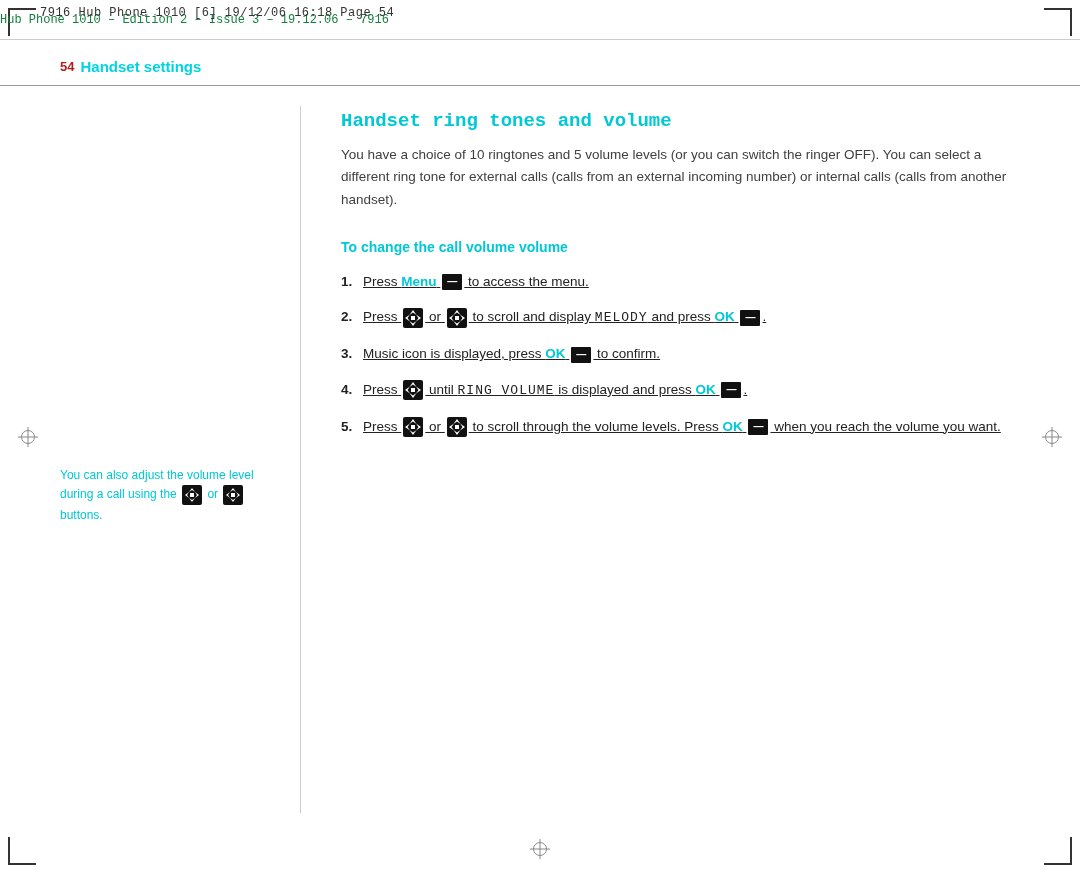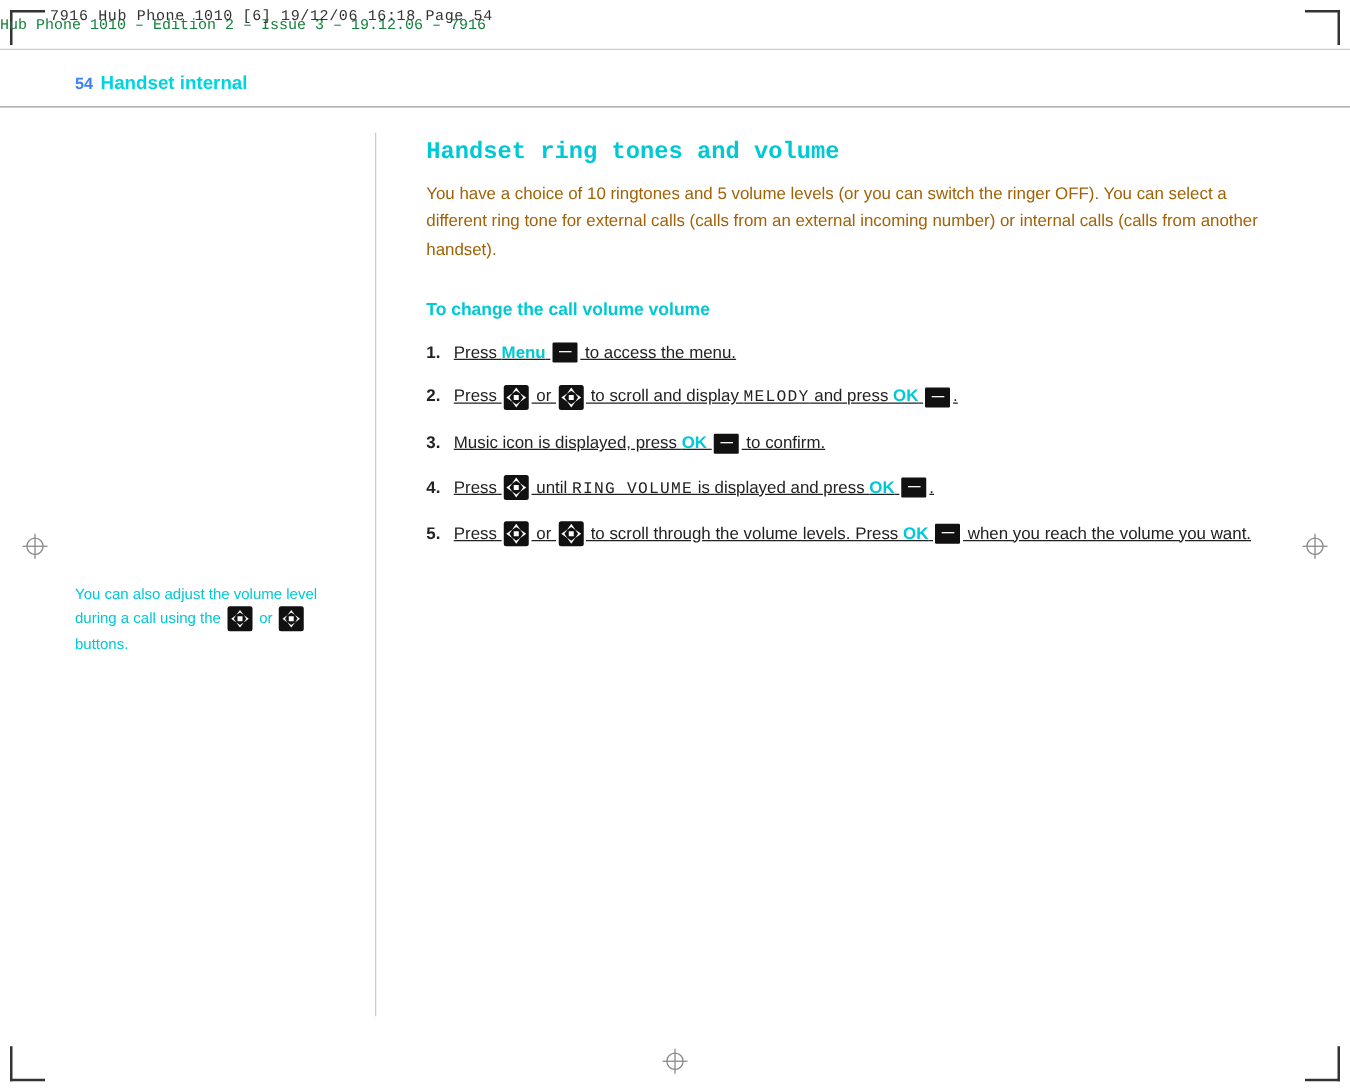--- a/index.html
+++ b/index.html
@@ -67,21 +67,21 @@
     }
 
     
     .section-header {
       padding: 18px 60px 10px 60px;
       border-bottom: 1px solid #999;
       display: flex;
       align-items: center;
     }
     .page-num {
-      color: #3b82f6;
+      color: #b91c1c;
       font-weight: bold;
       font-size: 13px;
       margin-right: 6px;
     }
     .section-title {
       color: #00d4e0;
       font-weight: bold;
       font-size: 15px;
     }
 
@@ -117,21 +117,21 @@
       color: #00c8d4;
       font-weight: bold;
       font-size: 19px;
       margin-bottom: 12px;
       font-family: Liberation Mono, monospace;
     }
 
     .intro-text {
       font-size: 13.5px;
       line-height: 1.65;
-      color: #a16207;
+      color: #404040;
       margin-bottom: 28px;
     }
 
     .subsection-title2 {
       color: #00c8d4;
       font-weight: bold;
       font-size: 14px;
       margin-bottom: 16px;
     }
 
@@ -263,21 +263,21 @@
 
 <div class="page-header">
   <div class="header-left">7916  Hub Phone  1010  [6]   19/12/06   16:18   Page  54</div>
   <div class="header-center">Hub Phone 1010 – Edition 2 – Issue 3 – 19.12.06 – 7916</div>
 </div>
 
 <div class="page-content">
 
   <div class="section-header">
     <span class="page-num">54</span>
-    <span class="section-title">Handset internal</span>
+    <span class="section-title">Handset settings</span>
   </div>
 
   <div class="two-col">
 
     <div class="left-col">
       <p>You can also adjust the volume level during a call using the
         
         <svg class="nav-icon" viewBox="0 0 22 22">
           <rect x="1" y="1" width="20" height="20" rx="2" fill="#111"></rect>
           <polygon points="11,4 14,8 11,6 8,8" fill="white"></polygon>

